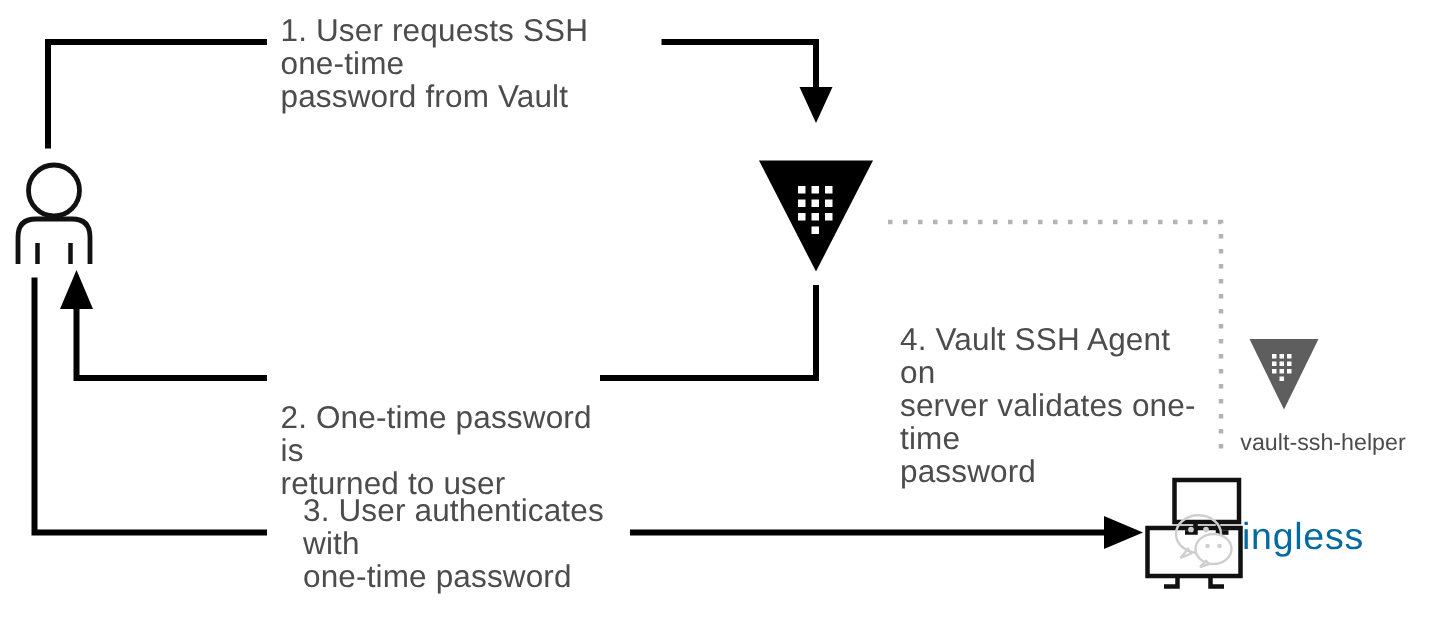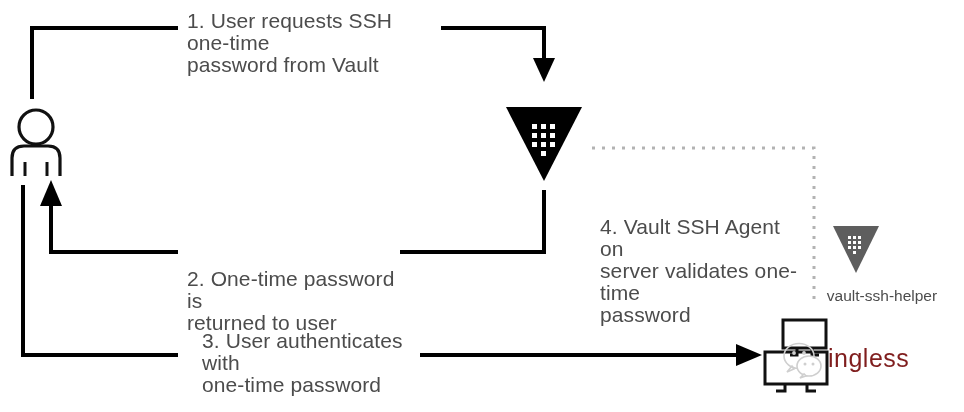--- a/index.html
+++ b/index.html
@@ -56,21 +56,21 @@
     width: 190px;
     height: 46px;
     pointer-events: none;
   }
   #watermark-text {
     position: absolute;
     left: 52px;
     top: 6px;
     font-size: 25px;
     font-family: "Liberation Sans", sans-serif;
-    color: #7f1d1d;
+    color: #0369a1;
     letter-spacing: 0.5px;
     line-height: 30px;
     white-space: nowrap;
   }
   #watermark-badge {
     position: absolute;
     left: 6px;
     top: 4px;
     width: 42px;
     height: 38px;

